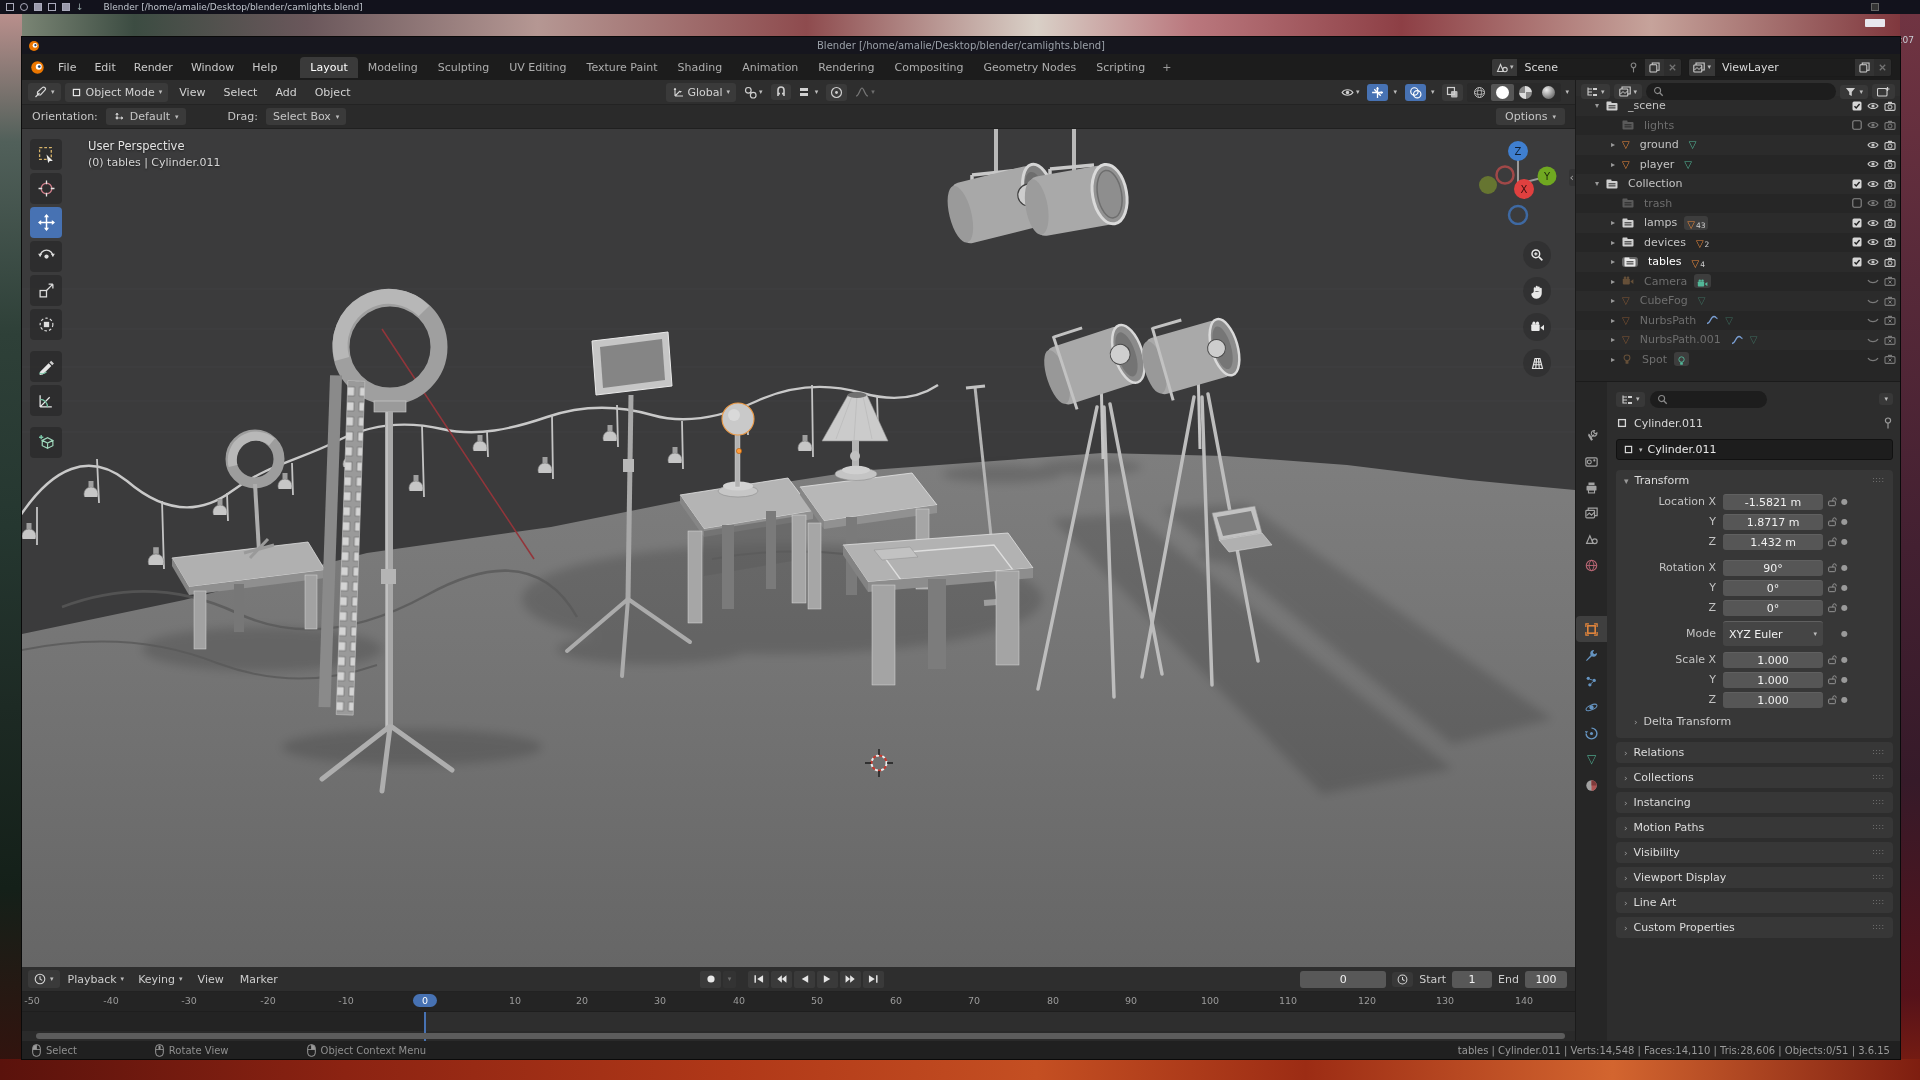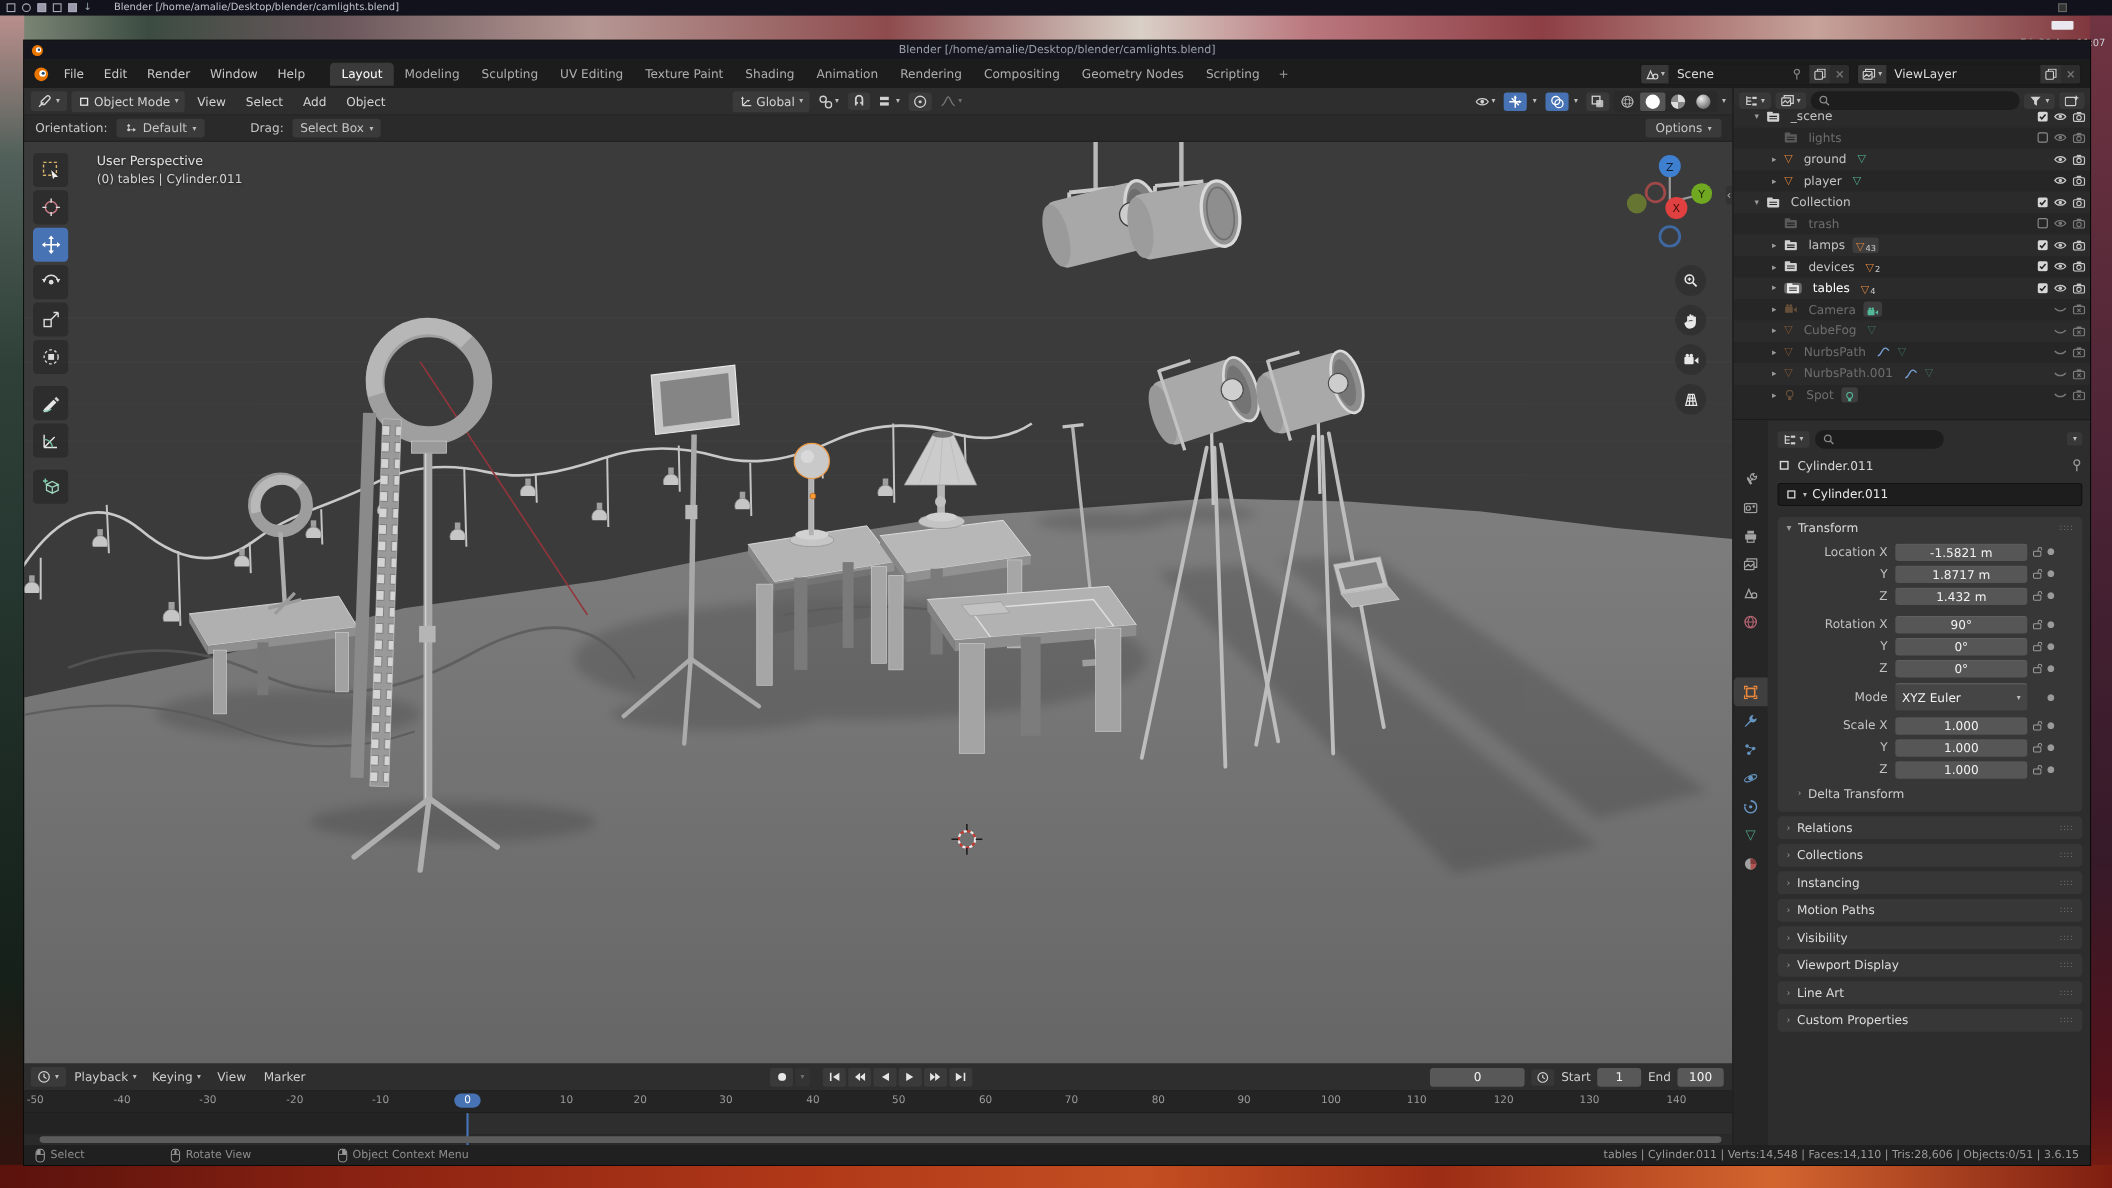--- a/index.html
+++ b/index.html
@@ -109,21 +109,21 @@
   .pnav{display:flex;align-items:center;gap:5px;height:24px;}
   .chip{background:#383838;border-radius:3px;padding:2px 5px;display:flex;align-items:center;gap:3px;}
   .bcrumb{display:flex;align-items:center;gap:6px;height:24px;color:#d8d8d8;}
   .nameField{height:21px;background:#1d1d1d;border:1px solid #111;border-radius:3px;display:flex;align-items:center;gap:5px;padding:0 6px;color:#e8e8e8;margin:4px 0 10px 0;}
   .panel{background:#373737;border-radius:4px;margin-bottom:4px;}
   .phead{display:flex;align-items:center;gap:6px;height:21px;padding:0 8px;color:#dcdcdc;}
   .phead .dots{margin-left:auto;color:#777;font-size:8px;letter-spacing:1px;}
   .pbody{padding:2px 4px 8px 4px;}
   .trow{display:flex;align-items:center;height:17px;margin-bottom:3px;}
   .trow .tl-l{width:96px;text-align:right;margin-right:7px;color:#c3c3c3;}
-  .trow .tf{width:120px;height:16px;background:#565656;border-radius:3px;color:#f1f1f1;display:flex;align-items:center;justify-content:center;border-top:1px solid #606060;}
+  .trow .tf{width:100px;height:16px;background:#565656;border-radius:3px;color:#f1f1f1;display:flex;align-items:center;justify-content:center;border-top:1px solid #606060;}
   .trow .tf.drop{background:#454545;justify-content:space-between;padding:12px 6px;}
   .trow .lk{width:18px;display:flex;justify-content:center;opacity:.75;}
   .trow .dot{color:#9a9a9a;font-size:8px;}
   .grp{height:6px;}
   .sub{display:flex;align-items:center;gap:6px;color:#cdcdcd;padding:4px 6px 2px 14px;}
   .chev{color:#9a9a9a;font-size:9px;}
   svg{display:block;}
 </style>
 </head>
 <body>

